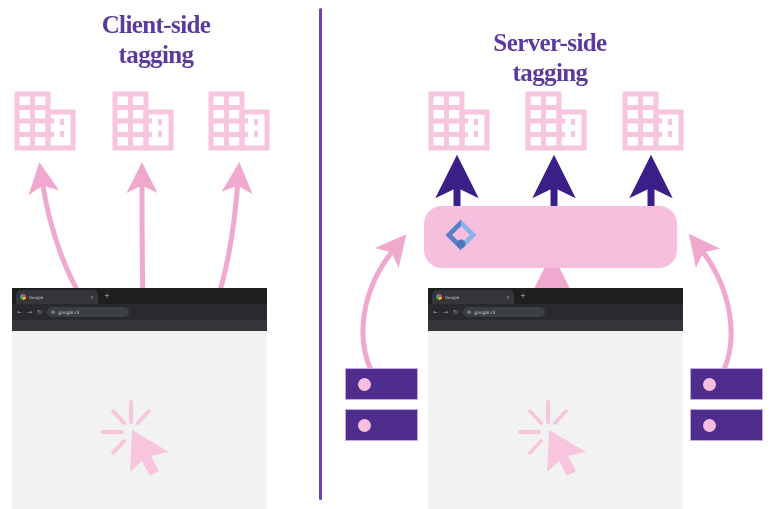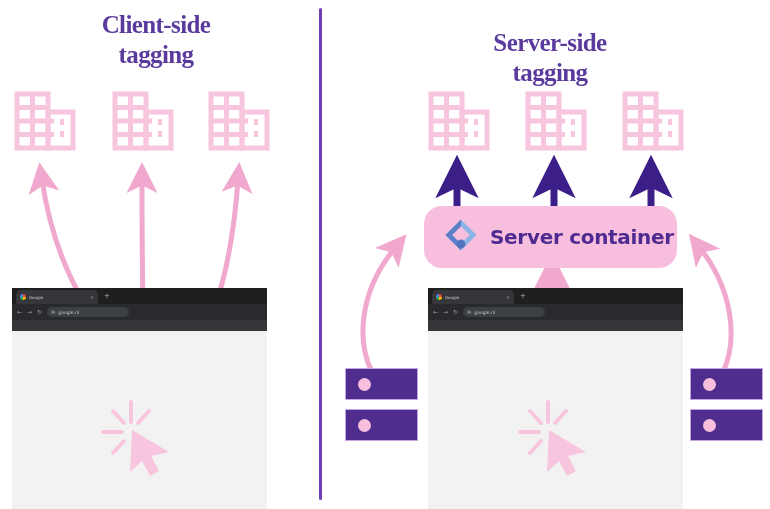--- a/index.html
+++ b/index.html
@@ -244,21 +244,20 @@
 
   <div class="server-pill" style="left:424px;top:206px;width:253px;height:62px;">
     <span class="gtm-logo">
       <svg width="34" height="34" viewBox="0 0 34 34" xmlns="http://www.w3.org/2000/svg">
         <path d="M17 1.5 L32.5 17 L17 32.5 L1.5 17 Z" fill="#8ab4e8"></path>
         <path d="M17 1.5 L17 32.5 L1.5 17 Z" fill="#5b7fc7"></path>
         <path d="M17 8.2 L25.8 17 L17 25.8 L8.2 17 Z" fill="#f7bede"></path>
         <circle cx="17" cy="26" r="4.4" fill="#4f74bd"></circle>
       </svg>
     </span>
-    <span class="pill-label">Server container</span>
   </div>
 
   <div class="browser" style="left:12px;top:288px;width:255px;height:221px;">
     <div class="chrome-top">
       <div class="tab">
         <span class="favicon"></span>
         <span class="tab-title">Google</span>
         <span class="tab-close">×</span>
       </div>
       <div class="newtab">+</div>

